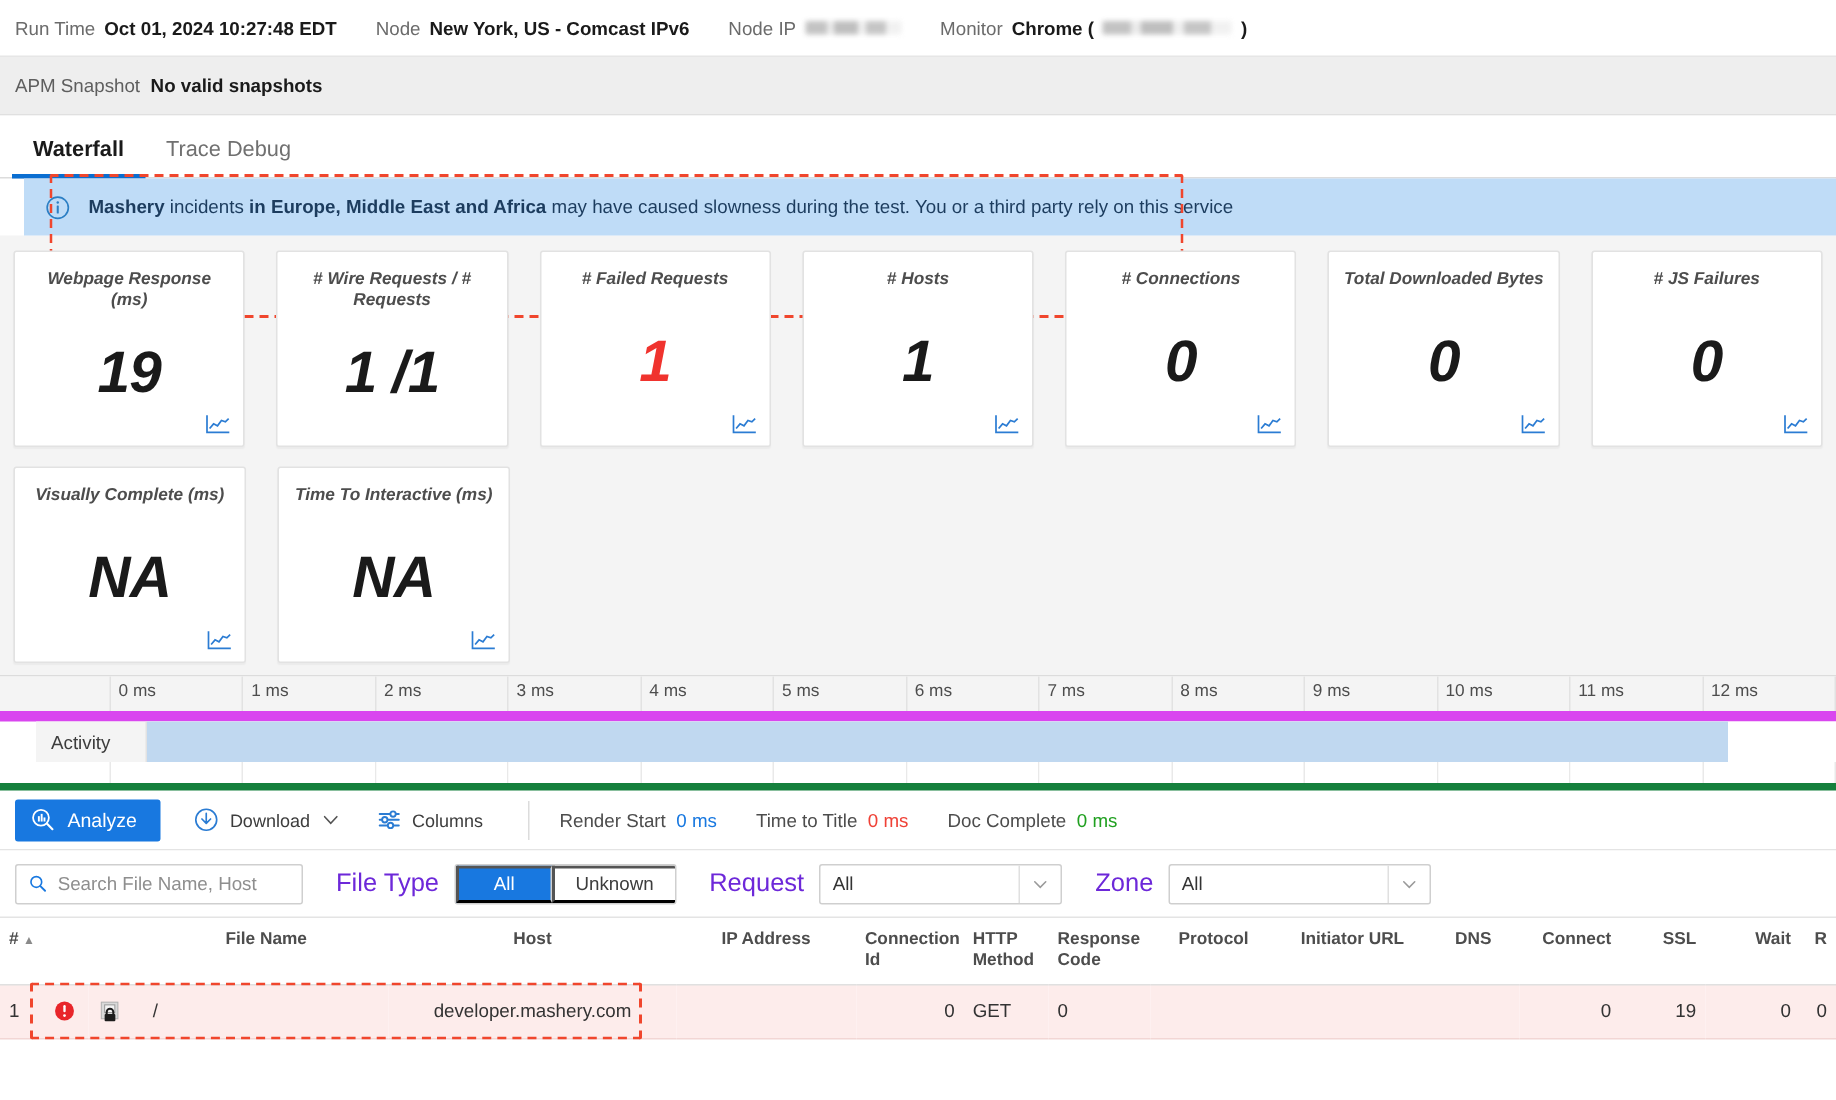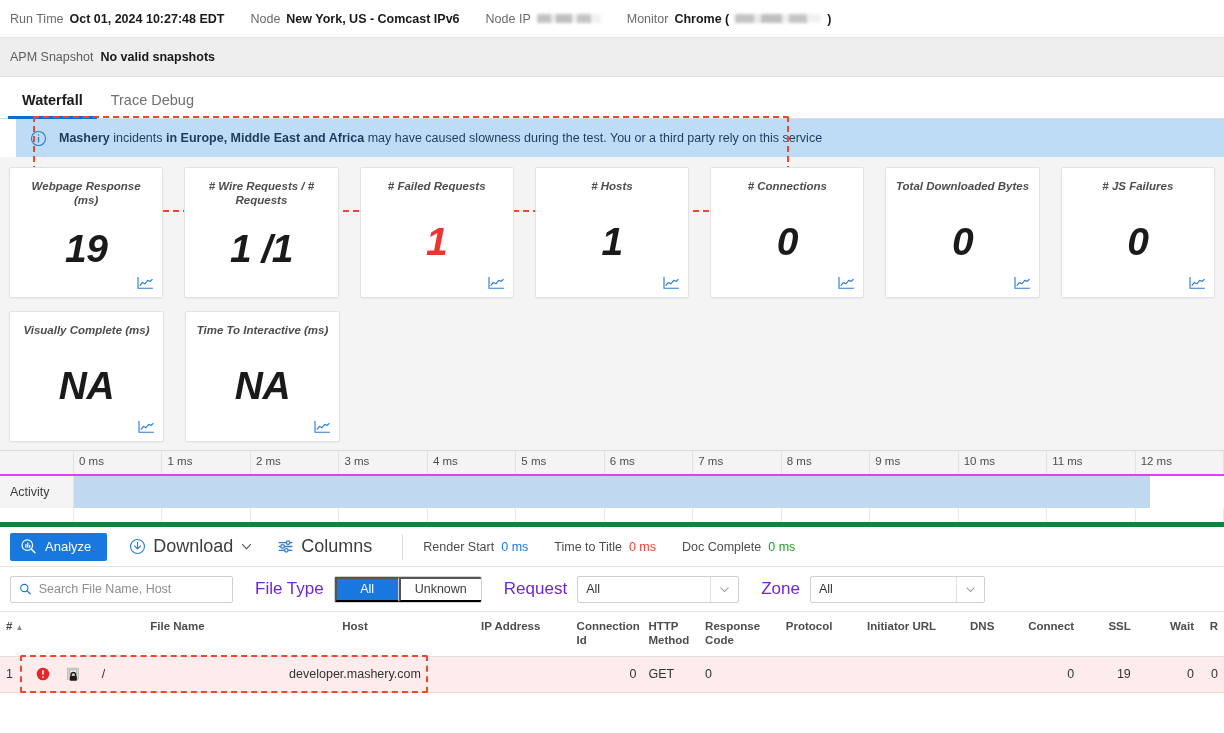--- a/index.html
+++ b/index.html
@@ -90,21 +90,21 @@
   .ruler-wrap { border-top: 1px solid #dcdcdc; background: #fff; }
   .ruler-row { display: flex; height: 23px; }
   .ruler-gutter {
     width: 74px; flex: 0 0 74px; background: #f4f4f4; border-right: 1px solid #e2e2e2;
   }
   .ruler-ticks { flex: 1; display: flex; background: #f4f4f4; }
   .tick {
     flex: 1; border-right: 1px solid #e2e2e2; font-size: 11.5px; color: #4d4d4d;
     padding: 4px 0 0 5px; white-space: nowrap;
   }
-  .activity-row { display: flex; height: 34px; border-top: 2px solid #d946ef; }
+  .activity-row { display: flex; height: 34px; border-top: 7px solid #d946ef; padding-left: 24px; }
   .activity-label {
     width: 74px; flex: 0 0 74px; background: #f4f4f4; border-right: 1px solid #e2e2e2;
     display: flex; align-items: center; padding-left: 10px; font-size: 12.5px; color: #3d3d3d;
   }
   .activity-track { flex: 1; position: relative; background: #fff; }
   .activity-bar { position: absolute; left: 0; top: 0; bottom: 0; width: 93.6%; background: #c0d8f0; }
   .ruler-row.bottom { height: 14px; }
   .ruler-row.bottom .tick { border-right: 1px solid #e9e9e9; background: #fff; }
   .ruler-row.bottom .ruler-gutter { background: #fff; border-right-color: #e9e9e9; }
 
@@ -113,37 +113,37 @@
     height: 45px; display: flex; align-items: center; padding: 0 10px; gap: 0;
     border-top: 5px solid #15803d; border-bottom: 1px solid #e4e4e4; background: #fff;
   }
   .btn-analyze {
     background: #1878e0; color: #fff; border: none; border-radius: 2px;
     height: 28px; padding: 0 16px 0 10px; display: flex; align-items: center; gap: 8px;
     font-size: 13px; font-family: inherit; cursor: pointer;
   }
   .tb-btn {
     display: flex; align-items: center; gap: 7px; margin-left: 20px;
-    font-size: 18px; color: #3d3d3d; cursor: pointer; background: none; border: none;
+    font-size: 12px; color: #3d3d3d; cursor: pointer; background: none; border: none;
     font-family: inherit; height: 28px; padding: 0 2px;
   }
   .tb-sep { width: 1px; height: 26px; background: #dcdcdc; margin: 0 20px 0 28px; }
   .stat { display: flex; align-items: center; gap: 7px; margin-right: 26px; font-size: 12.5px; color: #4d4d4d; }
   .stat .v { font-weight: normal; }
   .v.blue  { color: #1878e0; }
   .v.red   { color: #ef4136; }
   .v.green { color: #20a020; }
 
   
   .filter-bar {
     height: 45px; display: flex; align-items: center; padding: 0 10px; gap: 0;
     border-bottom: 1px solid #e4e4e4; background: #fff;
   }
   .search-box {
-    width: 223px; height: 27px; border: 1px solid #cfcfcf; border-radius: 2px;
+    width: 192px; height: 27px; border: 1px solid #cfcfcf; border-radius: 2px;
     display: flex; align-items: center; gap: 7px; padding: 0 8px;
   }
   .search-box input {
     border: none; outline: none; font-size: 12.5px; font-family: inherit;
     color: #333; width: 100%; background: transparent;
   }
   .search-box input::placeholder { color: #8e8e8e; }
   .f-label { font-size: 17px; color: #6d28d9; margin: 0 10px 0 22px; white-space: nowrap; }
   .seg { display: flex; height: 27px; border: 1px solid #cfcfcf; border-radius: 2px; overflow: hidden; }
   .seg-btn {

